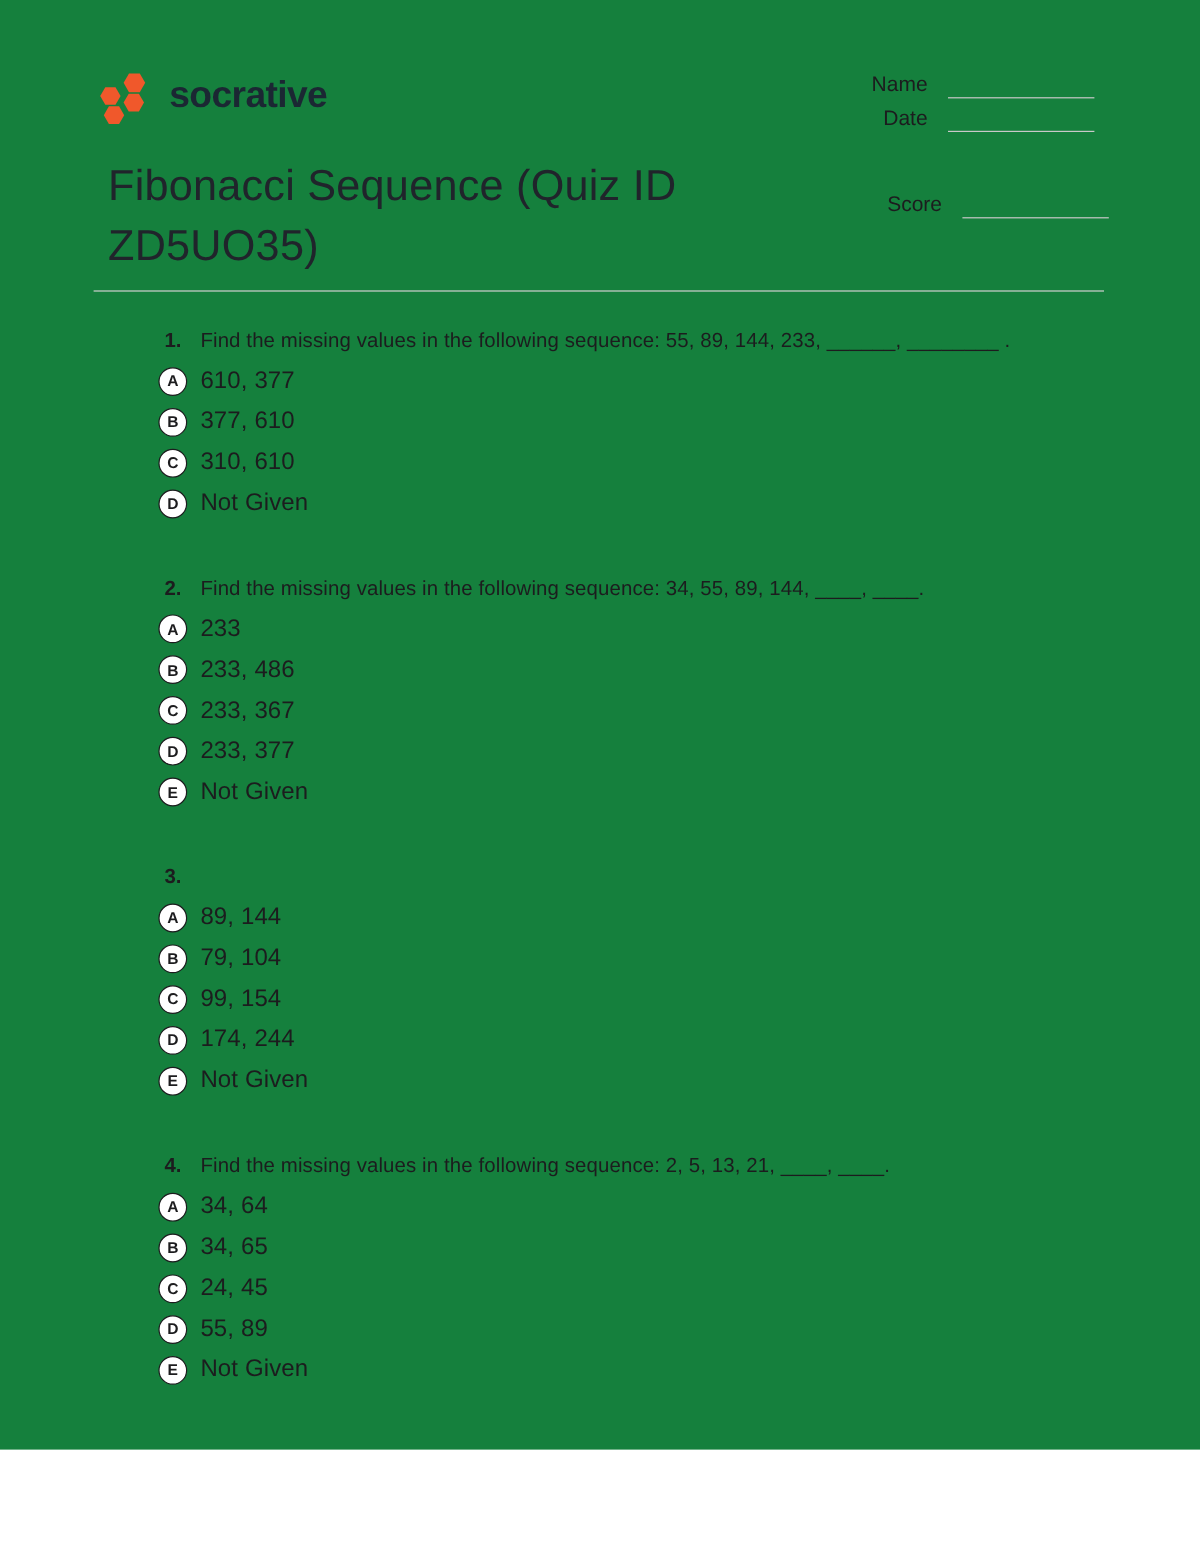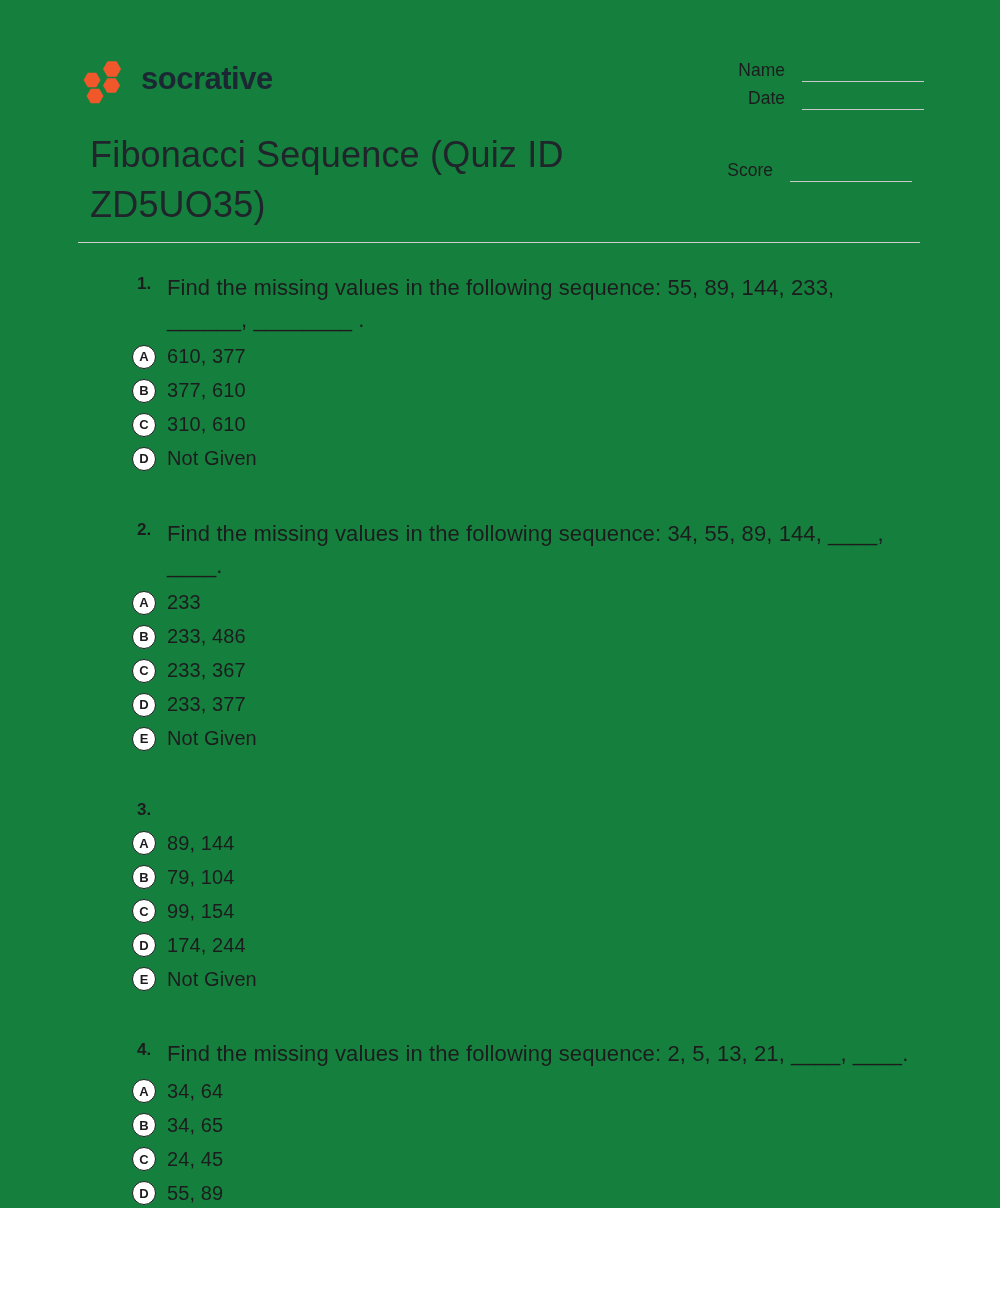--- a/index.html
+++ b/index.html
@@ -35,21 +35,21 @@
     color: #1b2733;
     letter-spacing: -0.5px;
     line-height: 1;
     padding-bottom: 4px;
   }
 
   
   .fields {
     position: absolute;
     top: 60px;
-    right: 76px;
+    right: 88px;
     width: 205px;
   }
   .field-row {
     display: flex;
     align-items: flex-end;
     justify-content: flex-end;
     margin-bottom: 6px;
   }
   .field-label {
     font-size: 17.5px;
@@ -59,21 +59,21 @@
   }
   .field-line {
     width: 122px;
     border-bottom: 1.5px solid #c9c9c9;
     height: 18px;
     margin-left: 17px;
   }
   .score-field {
     position: absolute;
     top: 160px;
-    right: 88px;
+    right: 76px;
     width: 205px;
   }
 
   
   .title {
     position: absolute;
     left: 90px;
     top: 130px;
     width: 580px;
     font-size: 36px;
@@ -107,21 +107,21 @@
   }
   .q-num {
     font-weight: 700;
     font-size: 17px;
     width: 35px;
     flex: 0 0 35px;
     padding-left: 5px;
     line-height: 1.45;
   }
   .q-text {
-    font-size: 22px;
+    font-size: 17px;
     line-height: 1.45;
     color: #1c1c1e;
     letter-spacing: 0.1px;
   }
   .opt-row {
     display: flex;
     align-items: center;
     margin-bottom: 10px;
     height: 24px;
   }

